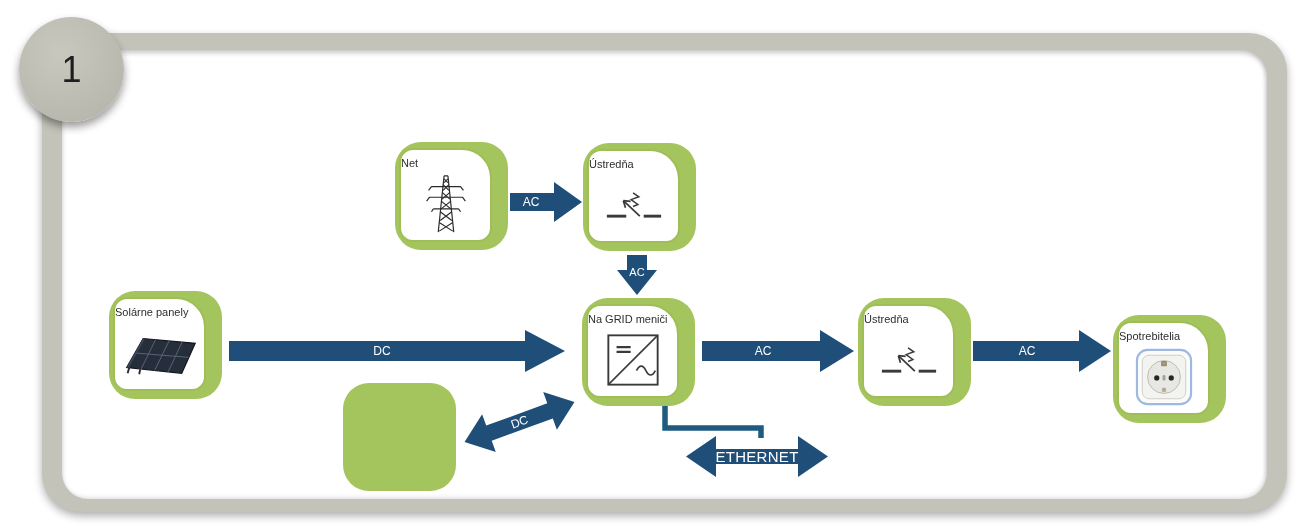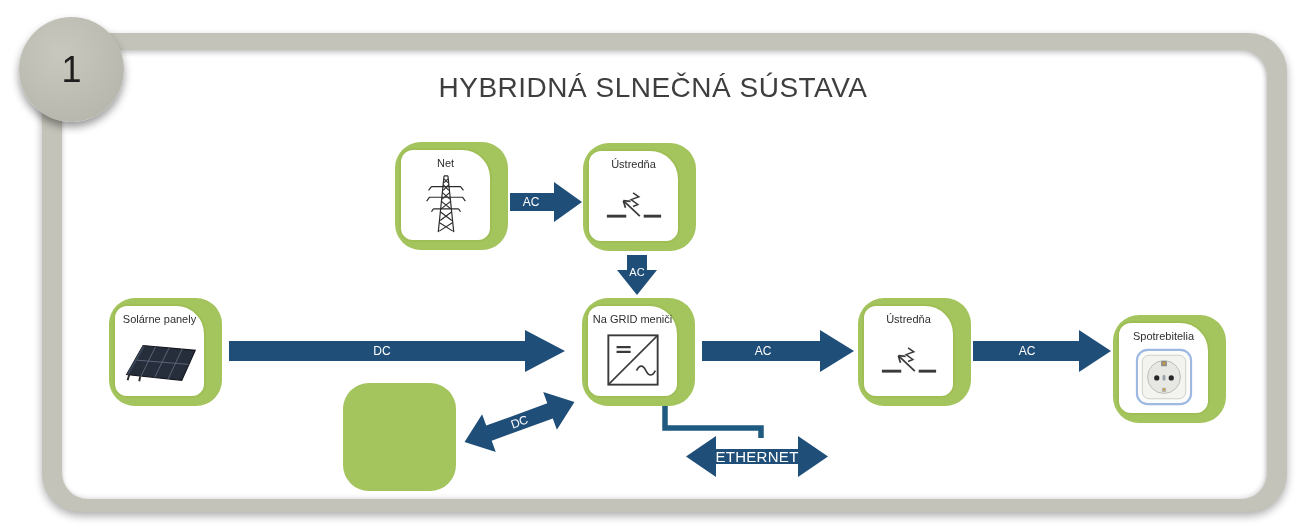--- a/index.html
+++ b/index.html
@@ -23,21 +23,21 @@
 
   .title { position:absolute; left:0; right:0; top:72px; text-align:center;
            font-size:28px; font-weight:400; letter-spacing:0.5px; color:#3e3e3e; }
 
   
   .node { position:absolute; width:113px; height:108px; }
   .node-bg { position:absolute; inset:0; background:#a4c45e; border-radius:26px; }
   .node-card { position:absolute; left:4px; top:6px; right:16px; bottom:8px;
                background:#ffffff; border:2px solid #9fbf56;
                border-radius:14px 30px 14px 14px; }
-  .node-label { position:absolute; left:0; right:0; top:7px; text-align:center;
+  .node-label { position:absolute; left:0; right:0; top:7px; 
                 font-size:11px; color:#2e2e2e; }
   .node-icon { position:absolute; left:2px; right:2px; top:22px; bottom:4px;
                display:flex; align-items:center; justify-content:center; }
 
   
   .arrow { position:absolute; }
   .arrow svg { position:absolute; inset:0; }
   .arrow-fill { fill:#1f4e79; }
   .arrow-label { position:absolute; inset:0; display:flex; align-items:center;
                  justify-content:center; color:#ffffff; font-size:12px; }
@@ -49,21 +49,20 @@
 
 <div class="canvas">
 
   <div class="frame-outer">
     <div class="frame-inner"></div>
   </div>
   <div class="step-circle">
     <span>1</span>
   </div>
 
-  <div class="title">HYBRIDNÁ SLNEČNÁ SÚSTAVA</div>
 
   <div class="node" style="left:395px; top:142px;">
     <div class="node-bg"></div>
     <div class="node-card">
       <div class="node-label">Net</div>
       <div class="node-icon">
         <svg viewBox="0 0 44 64" width="44" height="62">
           <g stroke="#2b2b2b" stroke-width="1.2" fill="none">
             <path d="M20,3 H24 M20,3 L14,61 M24,3 L30,61"></path>
             <path d="M20,6 L24,10 M24,6 L20,10 M19,12 L25,18 M25,12 L19,18 M18,20 L26,27 M26,20 L18,27 M17,29 L27,37 M27,29 L17,37 M16,40 L28,49 M28,40 L16,49 M15,51 L29,60 M29,51 L15,60"></path>
@@ -87,21 +86,21 @@
             <path d="M42,30 H60" stroke-width="3"></path>
             <path d="M38,30 L21,14" stroke-width="1.8"></path>
             <path d="M21,14 l7.5,0.8 M21,14 l2.2,7.2" stroke-width="1.8"></path>
             <path d="M31,6 l6,4 l-8,3 l7,5 l-5,2" stroke-width="1.5"></path>
           </g>
         </svg>
       </div>
     </div>
   </div>
 
-  <div class="node" style="left:109px; top:298px;padding-left:20px;">
+  <div class="node" style="left:109px; top:291px;padding-left:20px;">
     <div class="node-bg"></div>
     <div class="node-card">
       <div class="node-label">Solárne panely</div>
       <div class="node-icon">
         <svg viewBox="0 0 88 54" width="88" height="54">
           <polygon points="10,42 27,12 81,17 67,48" fill="#272e3b" stroke="#14171e" stroke-width="1.2"></polygon>
           <path d="M40,13 L25,43.5 M54,14.3 L39,45 M67.5,15.5 L53,46.5" stroke="#5a6579" stroke-width="1"></path>
           <path d="M18.5,27 L74,31.5" stroke="#5a6579" stroke-width="1"></path>
           <path d="M13,41 l-2,7 M24,44 l-1,5" stroke="#2c2c2c" stroke-width="2"></path>
           <polygon points="10,42 27,12 29,12.2 12,42.2" fill="#3c465a"></polygon>

